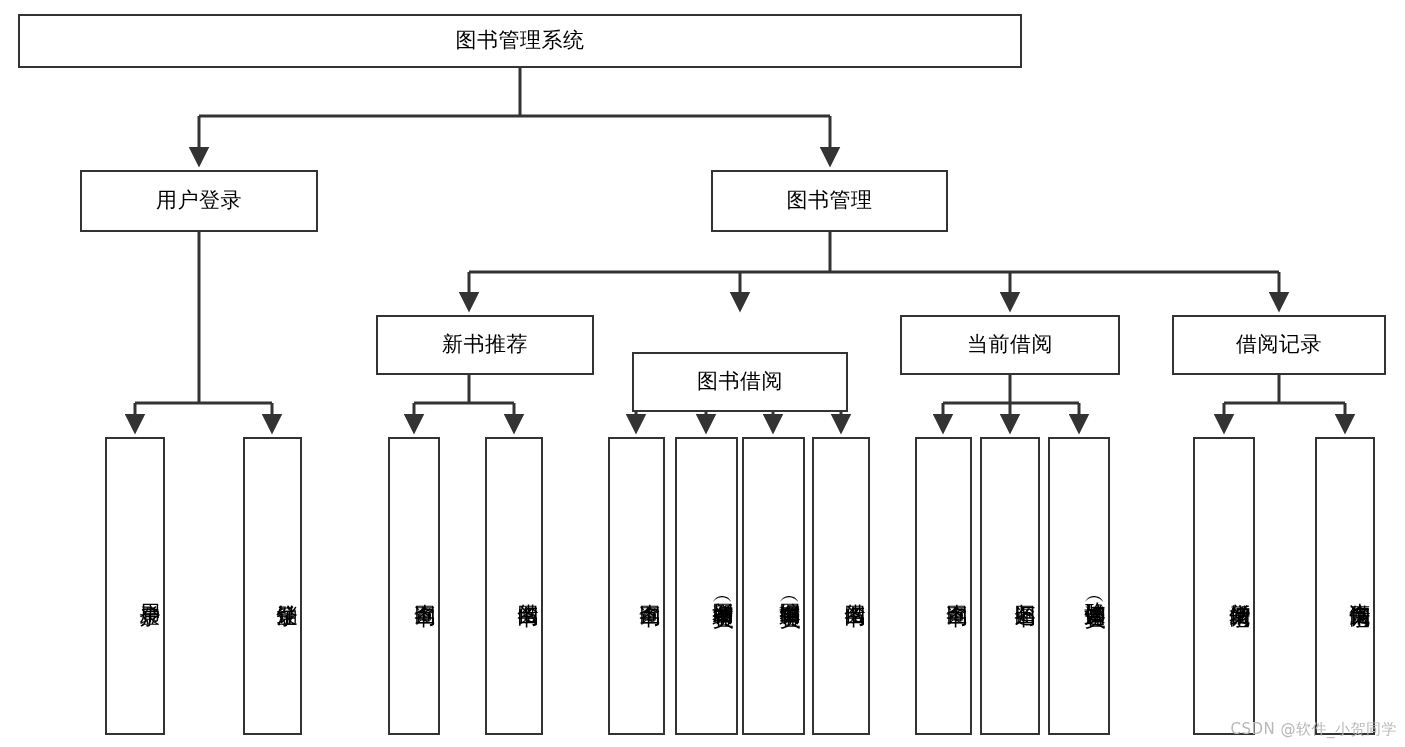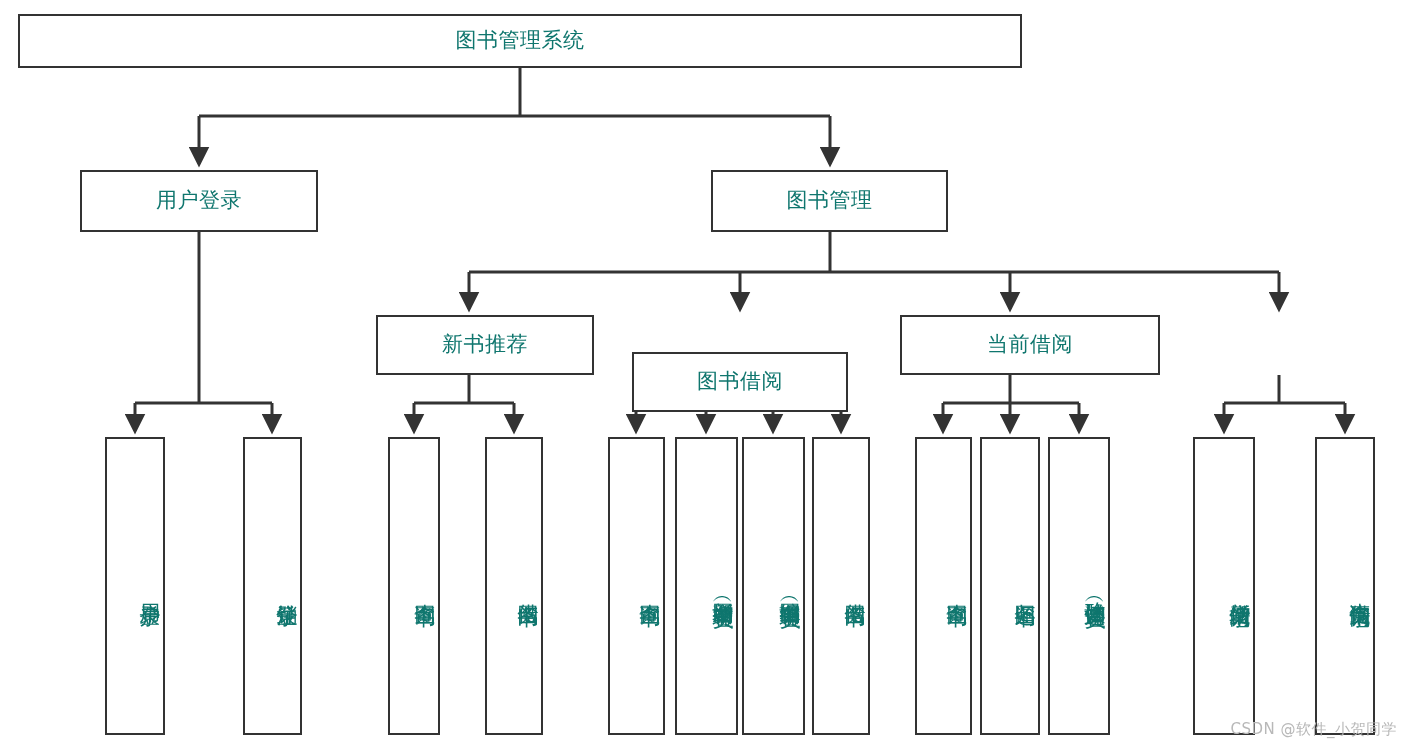--- a/index.html
+++ b/index.html
@@ -23,21 +23,21 @@
     height: 747px;
   }
   .node-box {
     position: absolute;
     box-sizing: border-box;
     border: 2px solid #333333;
     background: #ffffff;
     display: flex;
     align-items: center;
     justify-content: center;
-    color: #0f766e;
+    color: #000000;
   }
   .node-label-h {
     font-size: 21px;
     line-height: 1.2;
     letter-spacing: 0.5px;
     white-space: nowrap;
   }
   .node-label-root {
     font-size: 21px;
     line-height: 1.2;
@@ -137,22 +137,25 @@
   <div class="node-box" style="left:711px; top:170px; width:237px; height:62px;">
     <span class="node-label-h">图书管理</span>
   </div>
 
   <div class="node-box" style="left:376px; top:315px; width:218px; height:60px;">
     <span class="node-label-h">新书推荐</span>
   </div>
   <div class="node-box" style="left:632px; top:315px; width:216px; height:60px;margin-top:37px;">
     <span class="node-label-h">图书借阅</span>
   </div>
-  <div class="node-box" style="left:900px; top:315px; width:260px; height:60px;">
+  <div class="node-box" style="left:900px; top:315px; width:220px; height:60px;">
     <span class="node-label-h">当前借阅</span>
+  </div>
+  <div class="node-box" style="left:1172px; top:315px; width:214px; height:60px;">
+    <span class="node-label-h">借阅记录</span>
   </div>
 
   <div class="node-box vertical" style="left:105px; top:437px; width:60px; height:298px;">
     <span class="node-label-v">用户登录</span>
   </div>
   <div class="node-box vertical" style="left:243px; top:437px; width:59px; height:298px;">
     <span class="node-label-v">注销登录</span>
   </div>
 
   <div class="node-box vertical" style="left:388px; top:437px; width:52px; height:298px;">

